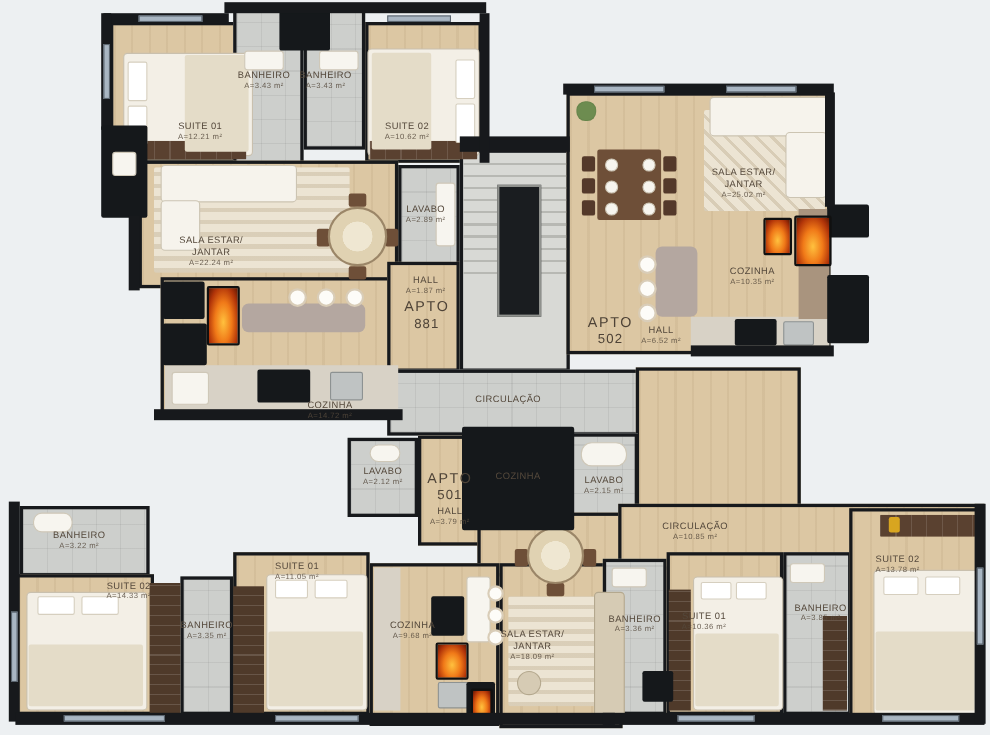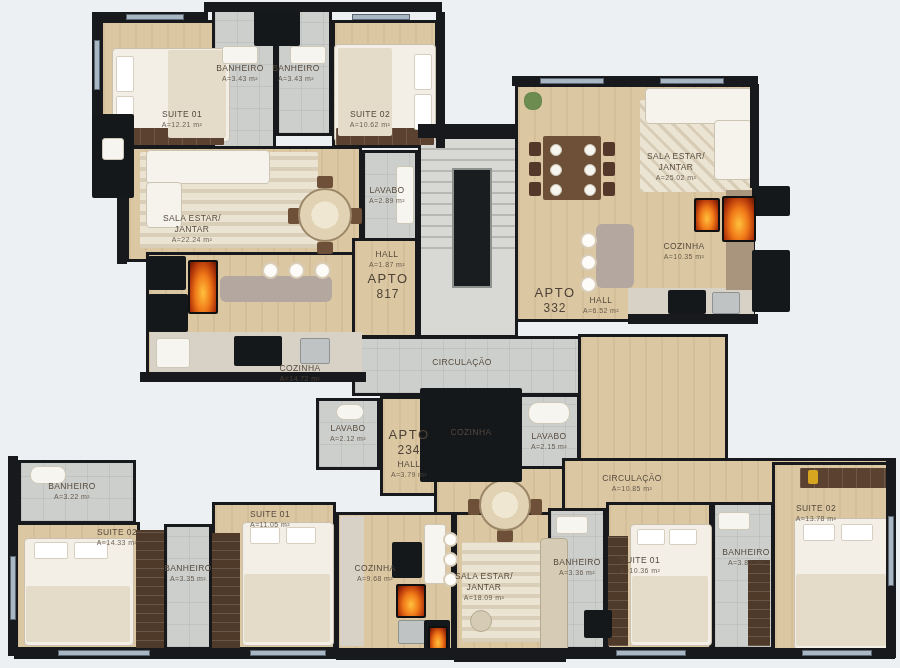--- a/index.html
+++ b/index.html
@@ -261,35 +261,35 @@
   <div class="lbl" style="left:260px;top:364px;width:80px;z-index:31">
     <span class="nm">COZINHA</span>
     <span class="ar">A=14.72 m²</span>
   </div>
   <div class="lbl" style="left:352px;top:250px;width:70px">
     <span class="nm">HALL</span>
     <span class="ar">A=1.87 m²</span>
   </div>
   <div class="lbl apto" style="left:348px;top:272px;width:80px">
     <span class="nm">APTO</span>
-    <span class="ar">817</span>
+    <span class="ar">881</span>
   </div>
 
   <div class="lbl" style="left:626px;top:152px;width:100px">
     <span class="nm">SALA ESTAR/</span>
     <span class="nm">JANTAR</span>
     <span class="ar">A=25.02 m²</span>
   </div>
   <div class="lbl" style="left:644px;top:242px;width:80px">
     <span class="nm">COZINHA</span>
     <span class="ar">A=10.35 m²</span>
   </div>
   <div class="lbl apto" style="left:520px;top:286px;width:70px">
     <span class="nm">APTO</span>
-    <span class="ar">332</span>
+    <span class="ar">502</span>
   </div>
   <div class="lbl" style="left:566px;top:296px;width:70px">
     <span class="nm">HALL</span>
     <span class="ar">A=6.52 m²</span>
   </div>
 
   <div class="lbl" style="left:392px;top:358px;width:140px">
     <span class="nm">CIRCULAÇÃO</span>
   </div>
   <div class="lbl" style="left:431px;top:428px;width:80px">
@@ -299,21 +299,21 @@
     <span class="nm">LAVABO</span>
     <span class="ar">A=2.15 m²</span>
   </div>
 
   <div class="lbl" style="left:313px;top:424px;width:70px">
     <span class="nm">LAVABO</span>
     <span class="ar">A=2.12 m²</span>
   </div>
   <div class="lbl apto" style="left:374px;top:428px;width:70px">
     <span class="nm">APTO</span>
-    <span class="ar">234</span>
+    <span class="ar">501</span>
   </div>
   <div class="lbl" style="left:374px;top:460px;width:70px">
     <span class="nm">HALL</span>
     <span class="ar">A=3.79 m²</span>
   </div>
   <div class="lbl" style="left:32px;top:482px;width:80px">
     <span class="nm">BANHEIRO</span>
     <span class="ar">A=3.22 m²</span>
   </div>
   <div class="lbl" style="left:72px;top:528px;width:90px">

